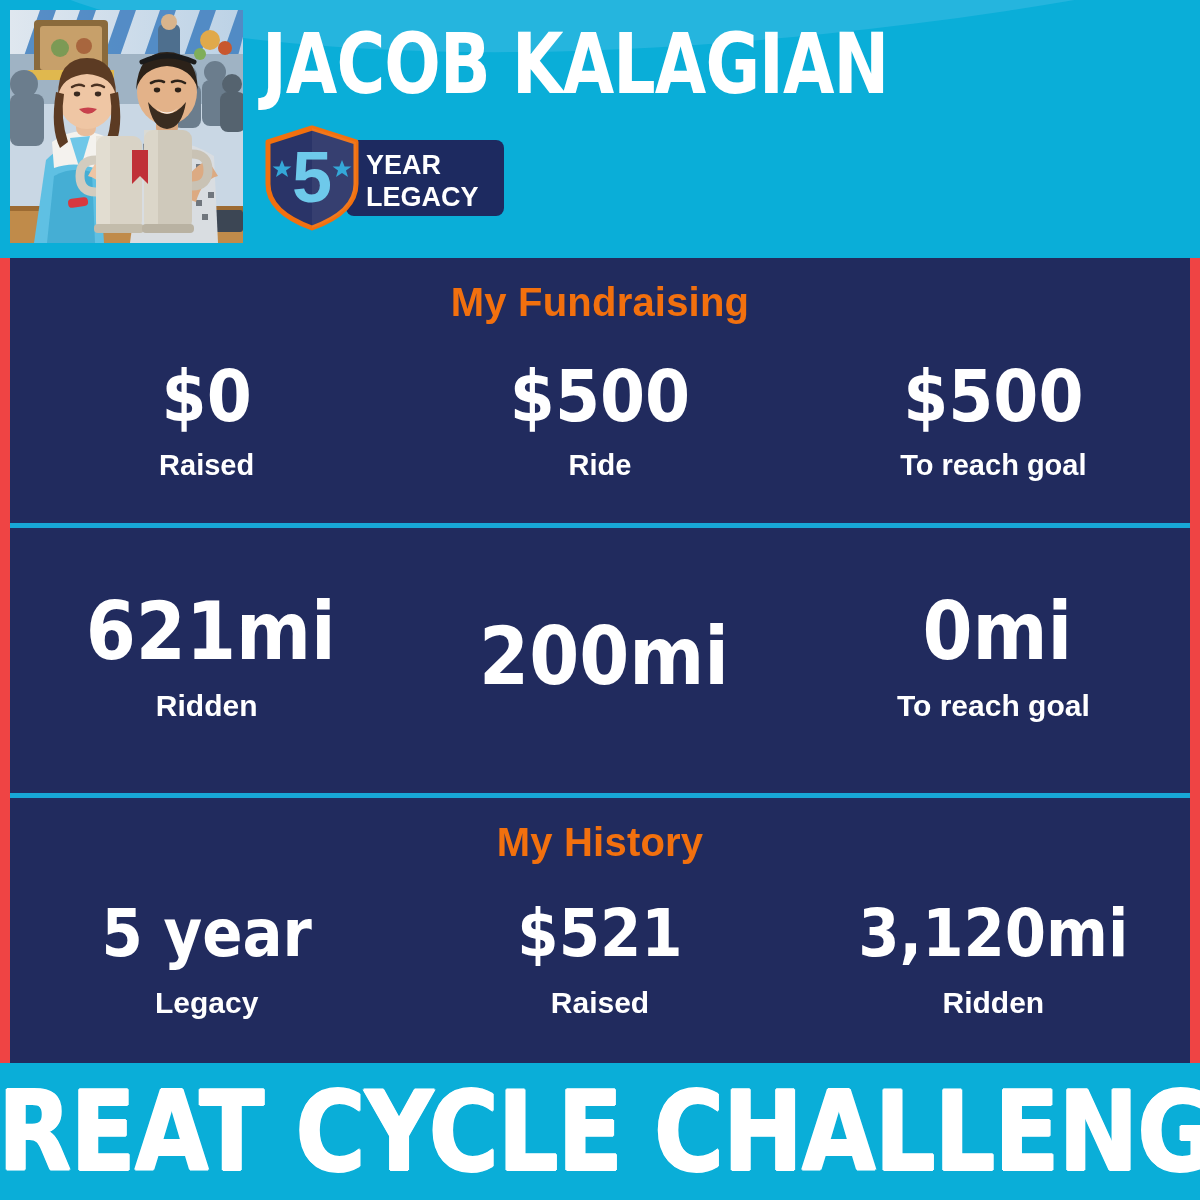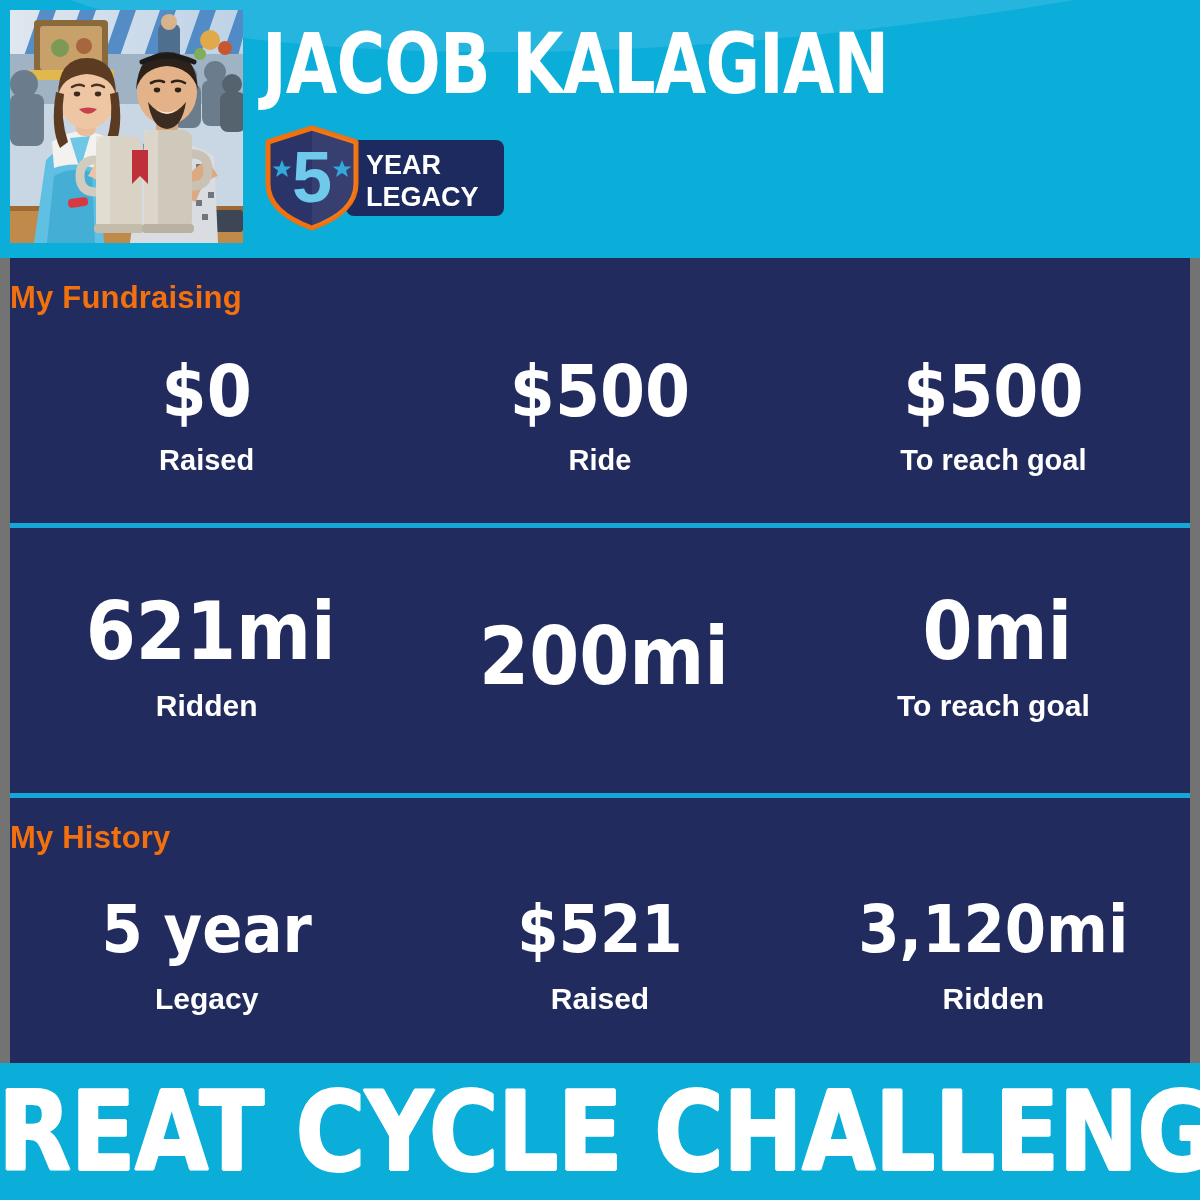--- a/index.html
+++ b/index.html
@@ -2,21 +2,21 @@
 <html><head>
 <meta charset="utf-8">
 <style>
   html,body{margin:0;padding:0;}
   body{
     width:1200px;height:1200px;overflow:hidden;
     font-family:"Liberation Sans",sans-serif;
     background:#0aaed8;
     position:relative;
   }
-  #stage{position:absolute;inset:0;width:1200px;height:1200px;overflow:hidden;background:#737373;}
+  #stage{position:absolute;inset:0;width:1200px;height:1200px;overflow:hidden;background:#ef4444;}
 
   
   .header{
     position:absolute;left:0;top:0;width:1200px;height:258px;
     background:#0aaed8;overflow:hidden;
   }
   .swoosh{
     position:absolute;left:0;top:-300px;width:1700px;height:400px;
     background:#25b5de;
     border-radius:0 0 60% 45%;
@@ -56,22 +56,22 @@
   
   .panel{
     position:absolute;left:10px;top:258px;width:1180px;height:805px;
     background:#212b5e;
     display:flex;flex-direction:column;
   }
   .divider{height:5px;background:#17a7d6;flex:0 0 auto;}
 
   .section{flex:1 1 0;position:relative;display:flex;flex-direction:column;}
   .sec-head{
-    color:#f2700e;
-    font-weight:700;font-size:31px;
+    text-align:center;color:#f2700e;
+    font-weight:700;font-size:40px;
     padding-top:22px;letter-spacing:.2px;
     flex:0 0 auto;
   }
   .cols{
     flex:1 1 auto;display:flex;align-items:center;
     padding-bottom:8px;
   }
   .col{flex:1 1 0;text-align:center;color:#ffffff;}
   .val{
     font-family:"Liberation Sans Narrow","DejaVu Sans Condensed","Liberation Sans",sans-serif;

